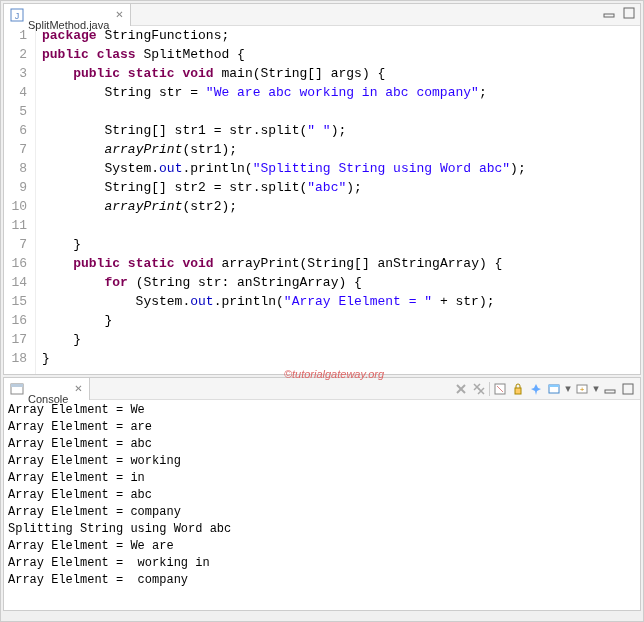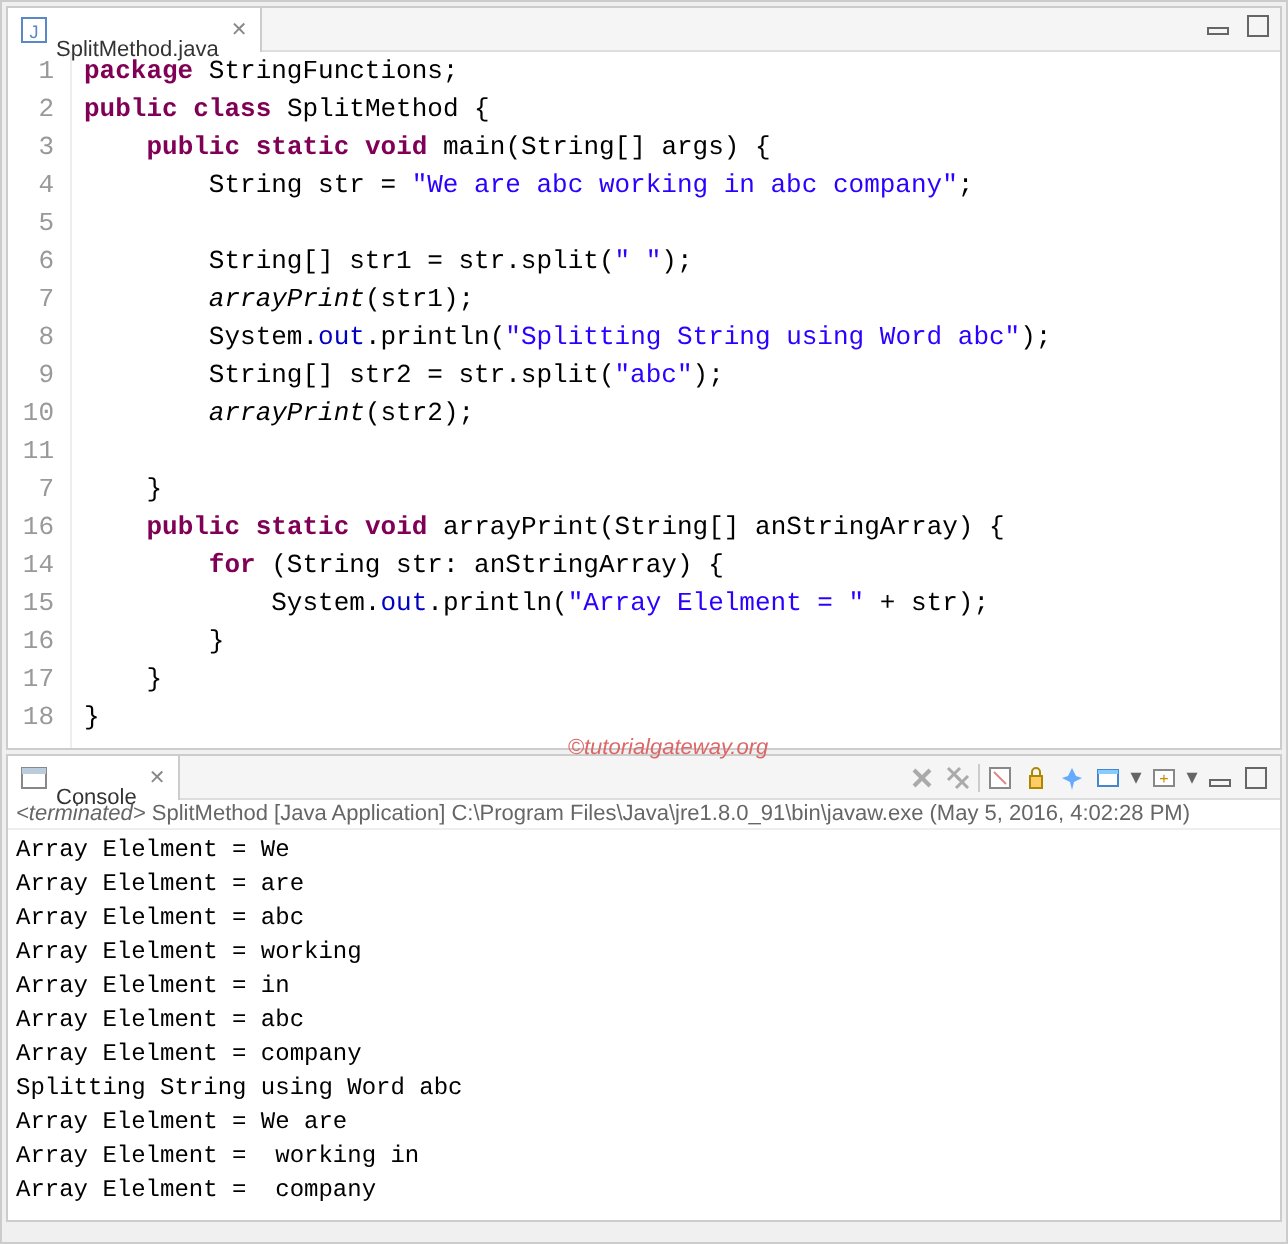--- a/index.html
+++ b/index.html
@@ -151,17 +151,14 @@
             <rect x="1" y="7" width="10" height="3" fill="none" stroke="#666"></rect>
           </svg>
         </span>
       <span>
           <svg width="12" height="12">
             <rect x="1" y="1" width="10" height="10" fill="none" stroke="#666"></rect>
           </svg>
         </span>
     </div>
   </div>
-  <div class="console-status">
-    <span class="term">&lt;terminated&gt;</span><span> SplitMethod [Java Application] C:\Program Files\Java\jre1.8.0_91\bin\javaw.exe (May 5, 2016, 4:02:28 PM)</span>
-  </div>
   <div class="console-out" id="console-out"><div>Array Elelment = We</div><div>Array Elelment = are</div><div>Array Elelment = abc</div><div>Array Elelment = working</div><div>Array Elelment = in</div><div>Array Elelment = abc</div><div>Array Elelment = company</div><div>Splitting String using Word abc</div><div>Array Elelment = We are </div><div>Array Elelment =  working in </div><div>Array Elelment =  company</div></div>
 </div>
 
 </body></html>

